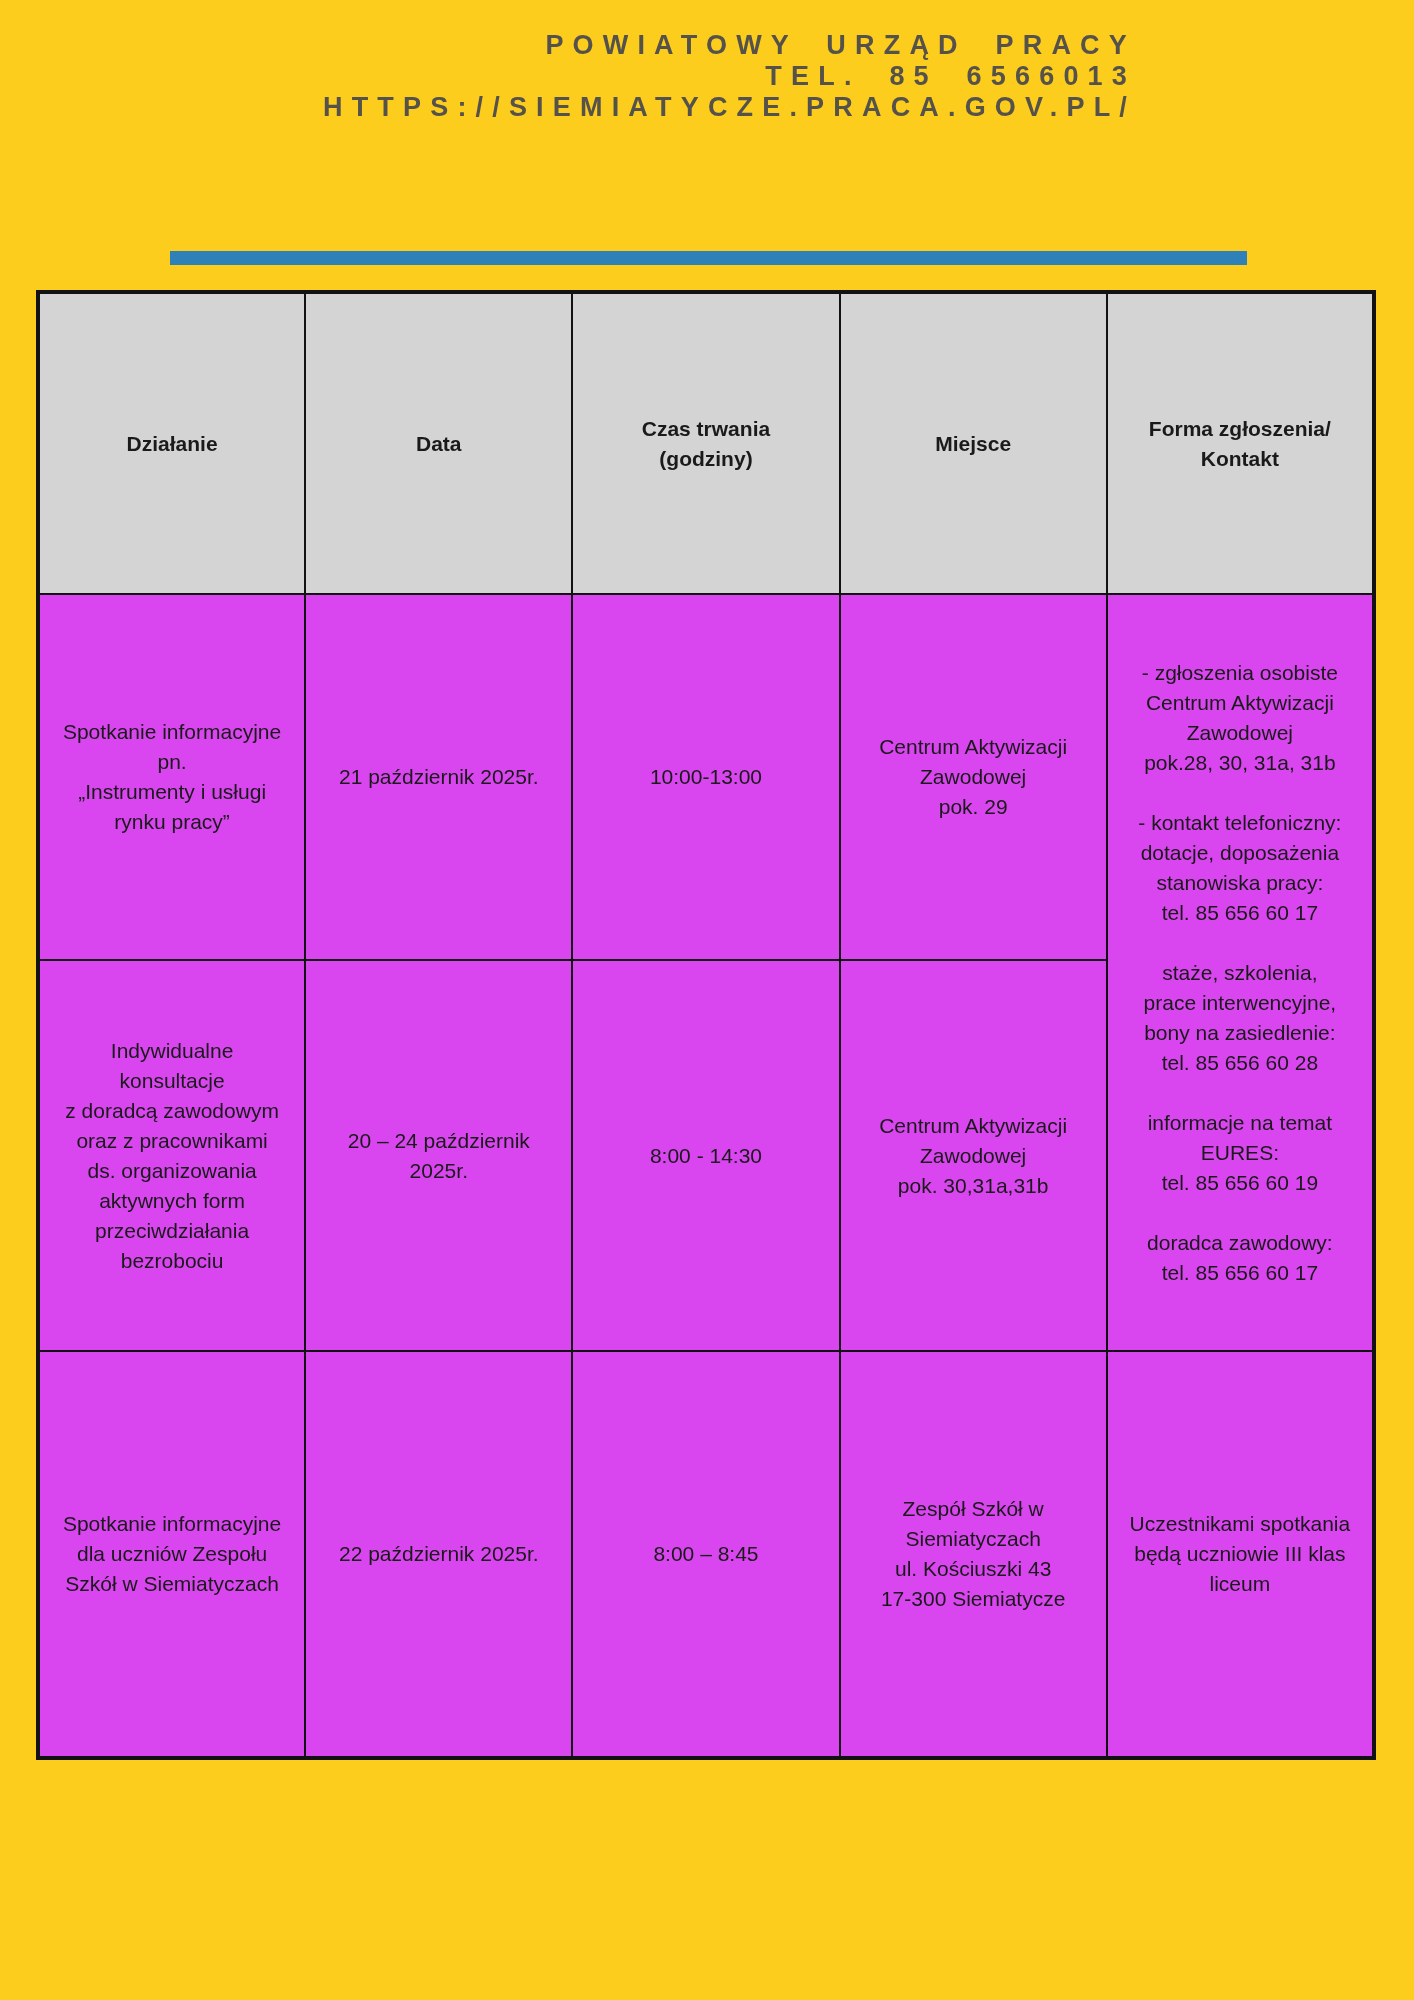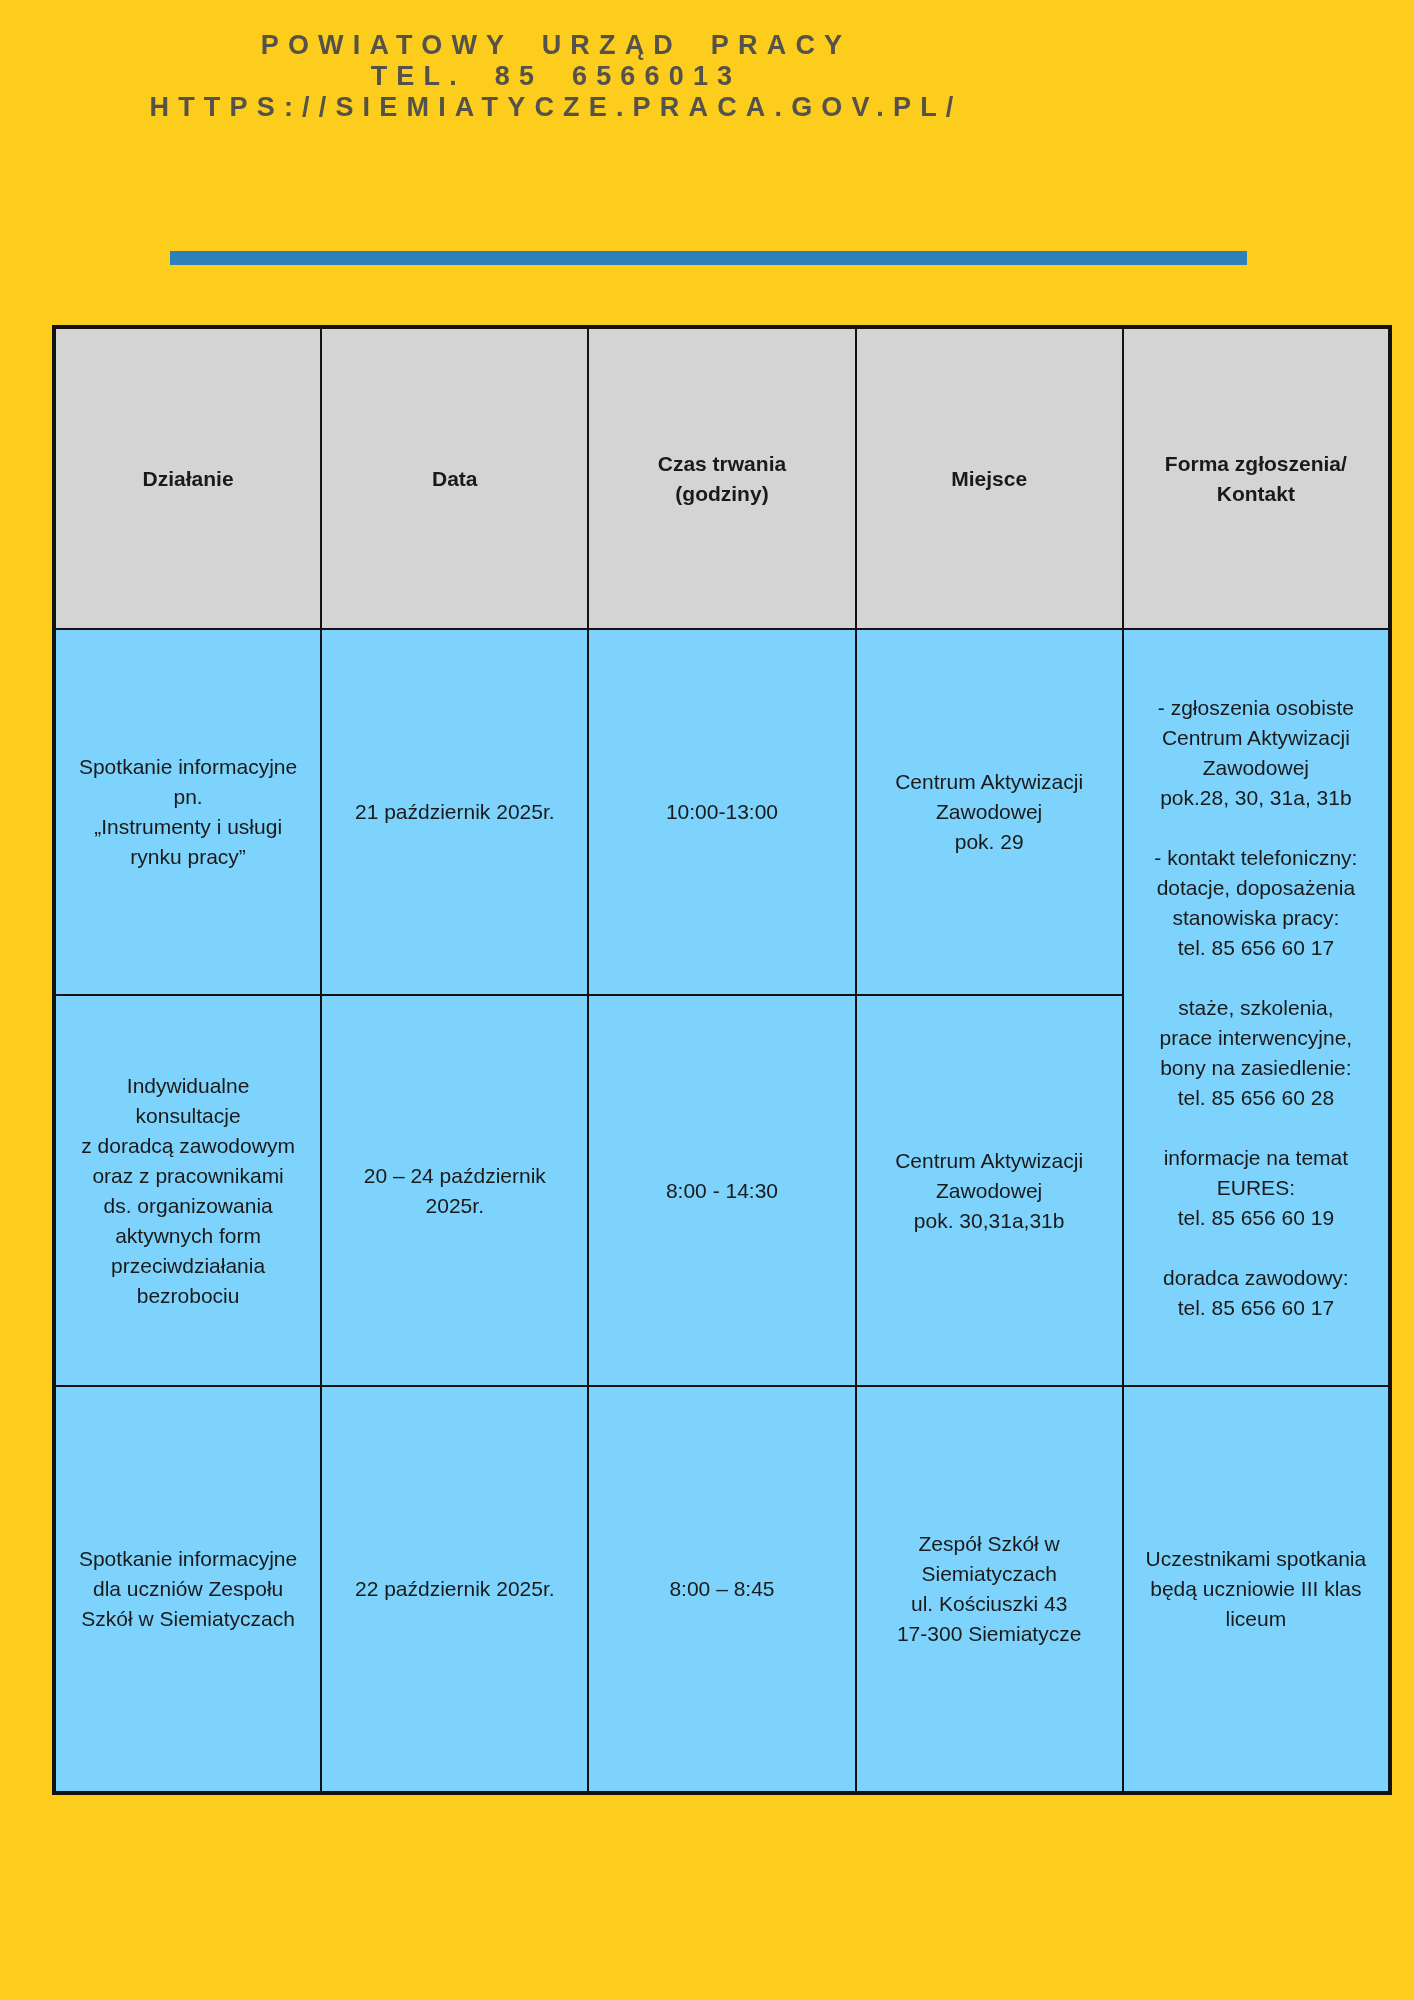--- a/index.html
+++ b/index.html
@@ -12,21 +12,22 @@
     height: 2000px;
     background: #FCCD1D;
     font-family: "Liberation Sans", sans-serif;
     overflow: hidden;
   }
   
   .title-block {
     width: 1112px;
     margin: 0;
     padding-top: 30px;
-    text-align: center;
+    text-align: right;
+    padding-left: 24px;
   }
   .title-line {
     color: #55514B;
     font-weight: bold;
     font-size: 27px;
     line-height: 31px;
     letter-spacing: 0.34em;
     word-spacing: 0.45em;
     white-space: nowrap;
   }
@@ -35,28 +36,27 @@
     position: absolute;
     left: 170px;
     top: 251px;
     width: 1077px;
     height: 14px;
     background: #2E80B9;
   }
   
   table.schedule {
     position: absolute;
-    left: 52px;
+    left: 36px;
     top: 290px;
     width: 1340px;
     border-collapse: collapse;
     table-layout: fixed;
-    background: #7dd3fc;
+    background: #d946ef;
     border: 4px solid #121212;
-    margin-top: 35px;
   }
   table.schedule col { width: 20%; }
   table.schedule th,
   table.schedule td {
     border: 2px solid #121212;
     vertical-align: middle;
     text-align: center;
     padding: 6px 14px;
     white-space: pre-line;
     color: #1A1A1A;

